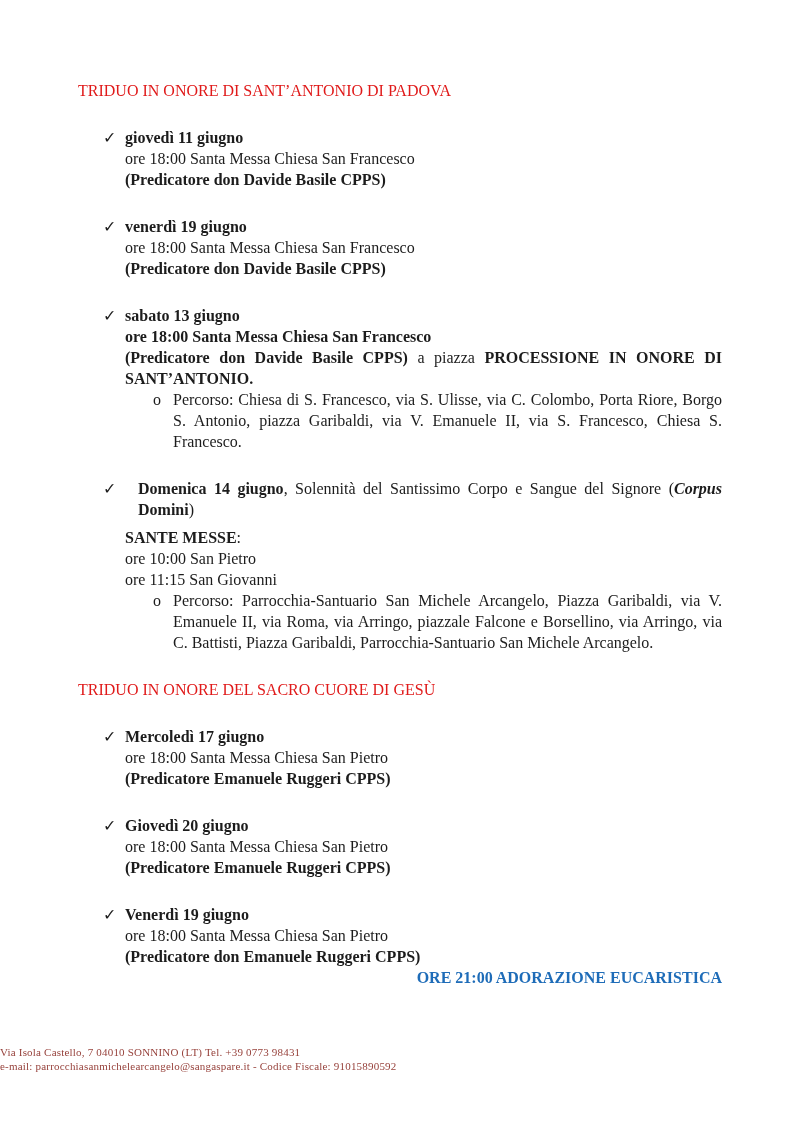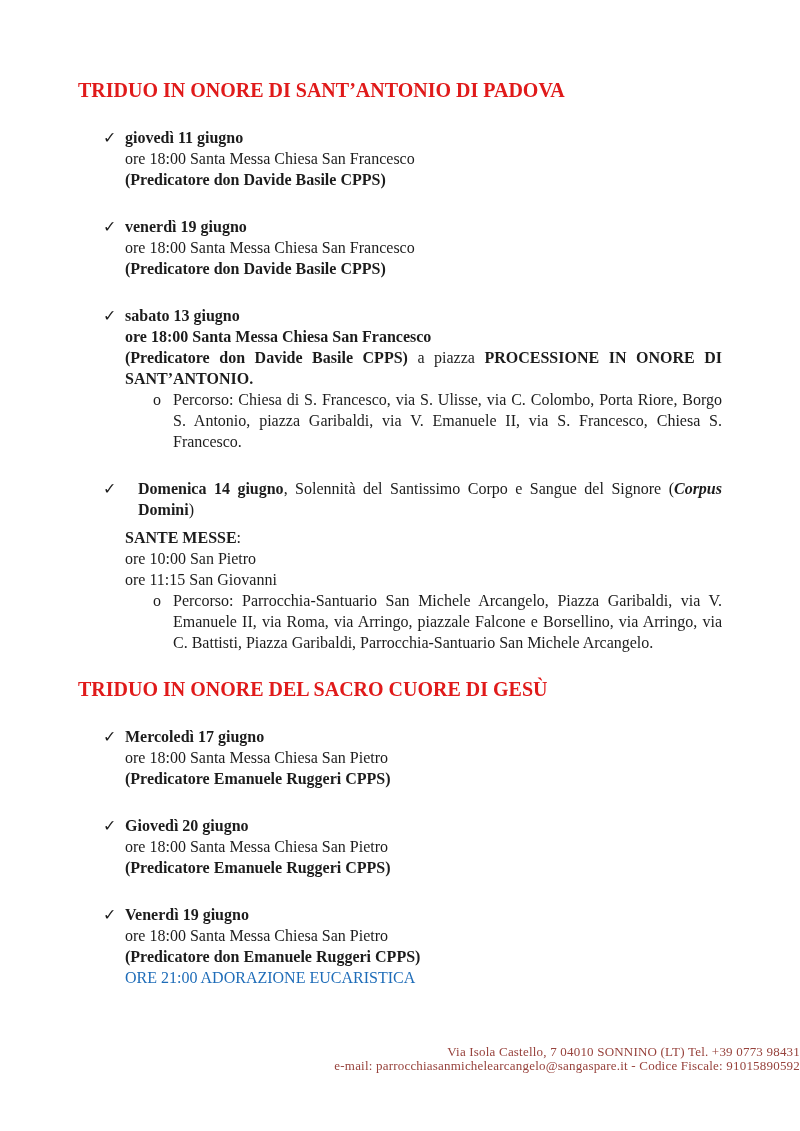--- a/index.html
+++ b/index.html
@@ -13,41 +13,41 @@
     font-size: 16px;
     line-height: 21px;
     color: #1c1c1c;
   }
   .page { padding: 80px 78px 0 78px; }
   p { margin: 0; }
   .b { font-weight: 700; }
   .i { font-style: italic; }
   .just { text-align: justify; }
   .section-title {
-    font-size: 20px;
-    font-weight: 700;
+    font-size: 16px;
+    font-weight: 400;
     color: var(--red, #e01a1a);
     margin: 0 0 26px 0;
   }
   .item { display: flex; margin: 0 0 26px 25px; }
   .check { flex: 0 0 22px; }
   .body { flex: 1; min-width: 0; }
   .sub { display: flex; margin-left: 28px; }
   .sub-marker { flex: 0 0 20px; }
   .sub-body { flex: 1; min-width: 0; }
   .solemnity-para { margin-bottom: 7px; margin-left: 13px; }
-  .blue { color: var(--blue, #1e6cb8); font-weight: 400; }
+  .blue { color: var(--blue, #1e6cb8); font-weight: 700; text-align: right; }
   .footer {
     position: absolute;
     top: 1045px;
     left: 0;
     width: 100%;
-    text-align: right;
+    text-align: left;
     color: var(--maroon, #97423c);
-    font-size: 13px;
+    font-size: 11px;
     line-height: 14px;
     letter-spacing: 0.2px;
   }
 </style>
 </head>
 <body>
 
 <div class="page">
 
   <div class="section-title">TRIDUO IN ONORE DI SANT’ANTONIO DI PADOVA</div>

